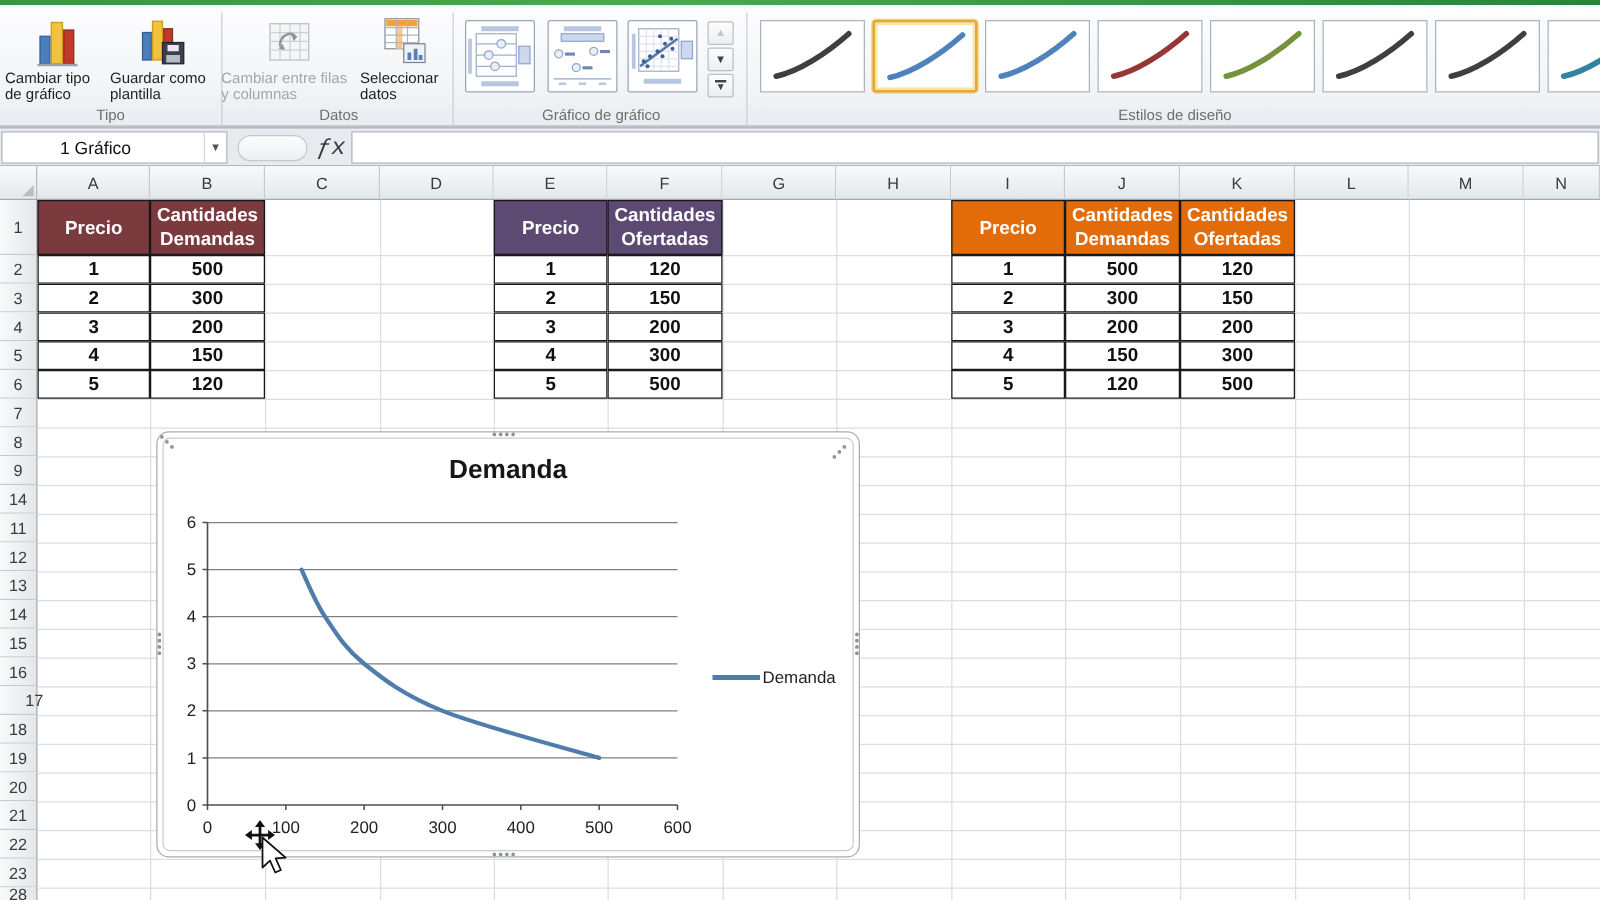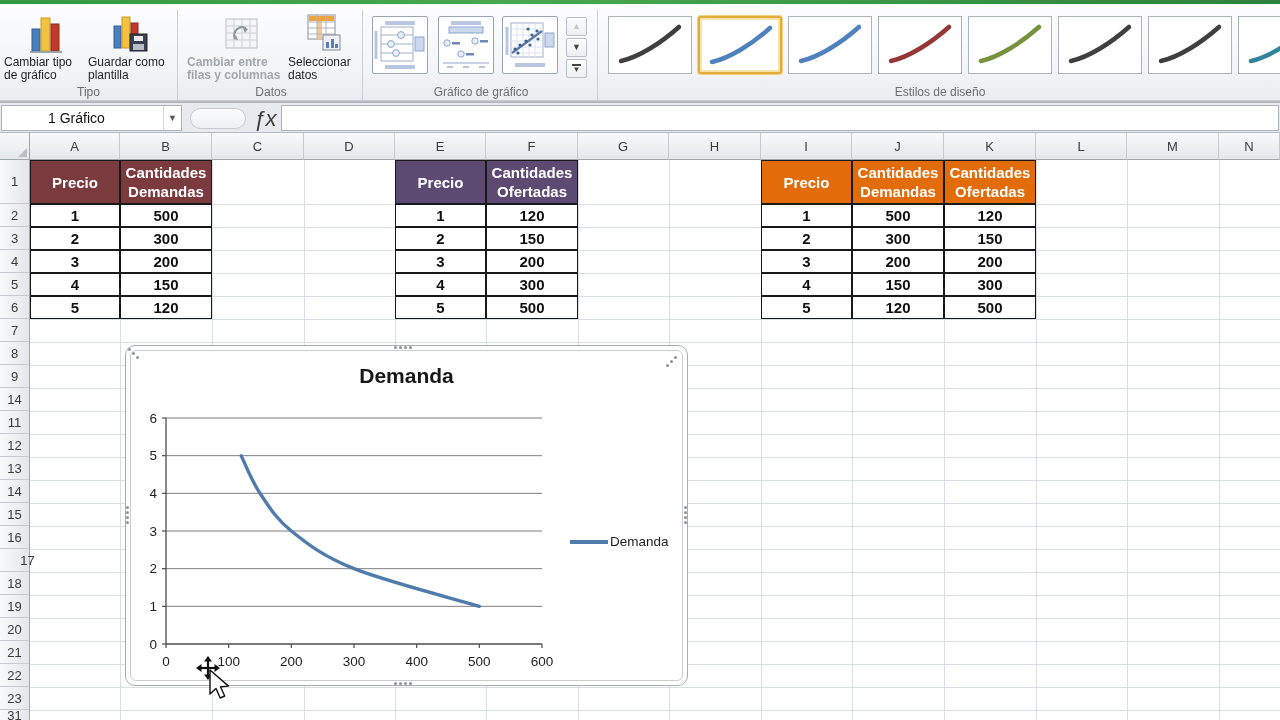--- a/index.html
+++ b/index.html
@@ -34,22 +34,22 @@
     box-shadow:inset 0 0 0 2px #f7e3a8, 0 0 0 1px #f0d27c; }
 
   
   #fbar { left:0; top:103px; width:1280px; height:30px; background:#e7ebef; border-bottom:1px solid #b4bac1; }
   #name-box { left:1px; top:2px; width:181px; height:26px; background:#fff; border:1px solid #abb2ba; }
   #name-box .nb-text { position:absolute; left:46px; top:0; height:24px; line-height:24px; font-size:14px; color:#111; }
   #name-box .nb-drop { position:absolute; right:0; top:0; width:18px; height:24px; border-left:1px solid #d5d9dd;
     font-size:9px; color:#555; text-align:center; line-height:24px; }
   #fbar-pill { left:190px; top:5px; width:56px; height:21px; border:1px solid #c3c9cf; border-radius:11px;
     background:linear-gradient(#fbfcfd,#edeff2); }
-  #fx-btn { left:252px; top:4px; width:26px; height:24px; font-family:Liberation Sans, sans-serif;
-    font-style:italic; font-size:22px; color:#3c3c3c; text-align:center; line-height:23px; }
+  #fx-btn { left:252px; top:4px; width:26px; height:24px; font-family:Liberation Mono, monospace;
+    font-style:italic; font-size:19px; color:#3c3c3c; text-align:center; line-height:23px; }
   #formula-input { left:281px; top:2px; width:998px; height:26px; background:#fff; border:1px solid #abb2ba; }
 
   
   #corner-cell { left:0; top:133px; width:30px; height:27px;
     background:linear-gradient(#f8f9fa,#e5e8eb); border-right:1px solid #9fa6ad; border-bottom:1px solid #9fa6ad; }
   #corner-cell:after { content:""; position:absolute; right:2px; bottom:2px;
     border-left:9px solid transparent; border-bottom:9px solid #b9bec4; }
   .col-header { top:133px; height:27px; background:linear-gradient(#f8f9fa,#e4e7ea);
     border-right:1px solid #c6cad0; border-bottom:1px solid #9fa6ad;
     font-size:13px; color:#3a3a3a; display:flex; align-items:center; justify-content:center; }
@@ -107,21 +107,21 @@
         <rect x="20" y="22" width="17" height="17" fill="#3a3f52" stroke="#22242e"></rect>
         <rect x="24" y="24" width="9" height="5" fill="#e8eaee"></rect>
         <rect x="23" y="32" width="11" height="6" fill="#b8bcc6"></rect>
       </svg>
     </div>
     <div class="btn-label">Guardar como plantilla</div>
   </div>
   <div class="abs group-label" style="left:0;width:177px;">Tipo</div>
   <div class="abs rib-divider" style="left:177px;"></div>
 
-  <div class="abs big-btn disabled" style="left:187px;width:108px;font-weight:bold;">
+  <div class="abs big-btn disabled" style="left:177px;width:108px;">
     <div class="icon-box">
       <svg width="38" height="40" viewBox="0 0 38 40">
         <rect x="4" y="6" width="31" height="29" fill="#f4f5f6" stroke="#b9bdc2"></rect>
         <path d="M4 13 h31 M4 20 h31 M4 27 h31 M12 6 v29 M20 6 v29 M28 6 v29" stroke="#ccd0d5" stroke-width="1" fill="none"></path>
         <path d="M12 24 C12 14, 22 12, 24 16" stroke="#8d959e" stroke-width="2" fill="none"></path>
         <path d="M21 15 l5 1 -3 4 z" fill="#8d959e"></path>
         <path d="M14 22 l-3 4 5 1 z" fill="#8d959e"></path>
       </svg>
     </div>
     <div class="btn-label">Cambiar entre filas y columnas</div>
@@ -276,21 +276,21 @@
     <div class="abs row-header" style="top: 480px; height: 23px;">14</div>
     <div class="abs row-header" style="top: 503px; height: 23px;">15</div>
     <div class="abs row-header" style="top: 526px; height: 23px;">16</div>
     <div class="abs row-header" style="top: 549px; height: 23px; padding-left: 26px;">17</div>
     <div class="abs row-header" style="top: 572px; height: 23px;">18</div>
     <div class="abs row-header" style="top: 595px; height: 23px;">19</div>
     <div class="abs row-header" style="top: 618px; height: 23px;">20</div>
     <div class="abs row-header" style="top: 641px; height: 23px;">21</div>
     <div class="abs row-header" style="top: 664px; height: 23px;">22</div>
     <div class="abs row-header" style="top: 687px; height: 23px;">23</div>
-    <div class="abs row-header" style="top: 710px; height: 11px;">31</div>
+    <div class="abs row-header" style="top: 710px; height: 11px;">28</div>
   </div>
 <div id="grid-lines">
     <div class="abs gl-v" style="left: 120px;"></div>
     <div class="abs gl-v" style="left: 212px;"></div>
     <div class="abs gl-v" style="left: 304px;"></div>
     <div class="abs gl-v" style="left: 395px;"></div>
     <div class="abs gl-v" style="left: 486px;"></div>
     <div class="abs gl-v" style="left: 578px;"></div>
     <div class="abs gl-v" style="left: 669px;"></div>
     <div class="abs gl-v" style="left: 761px;"></div>

